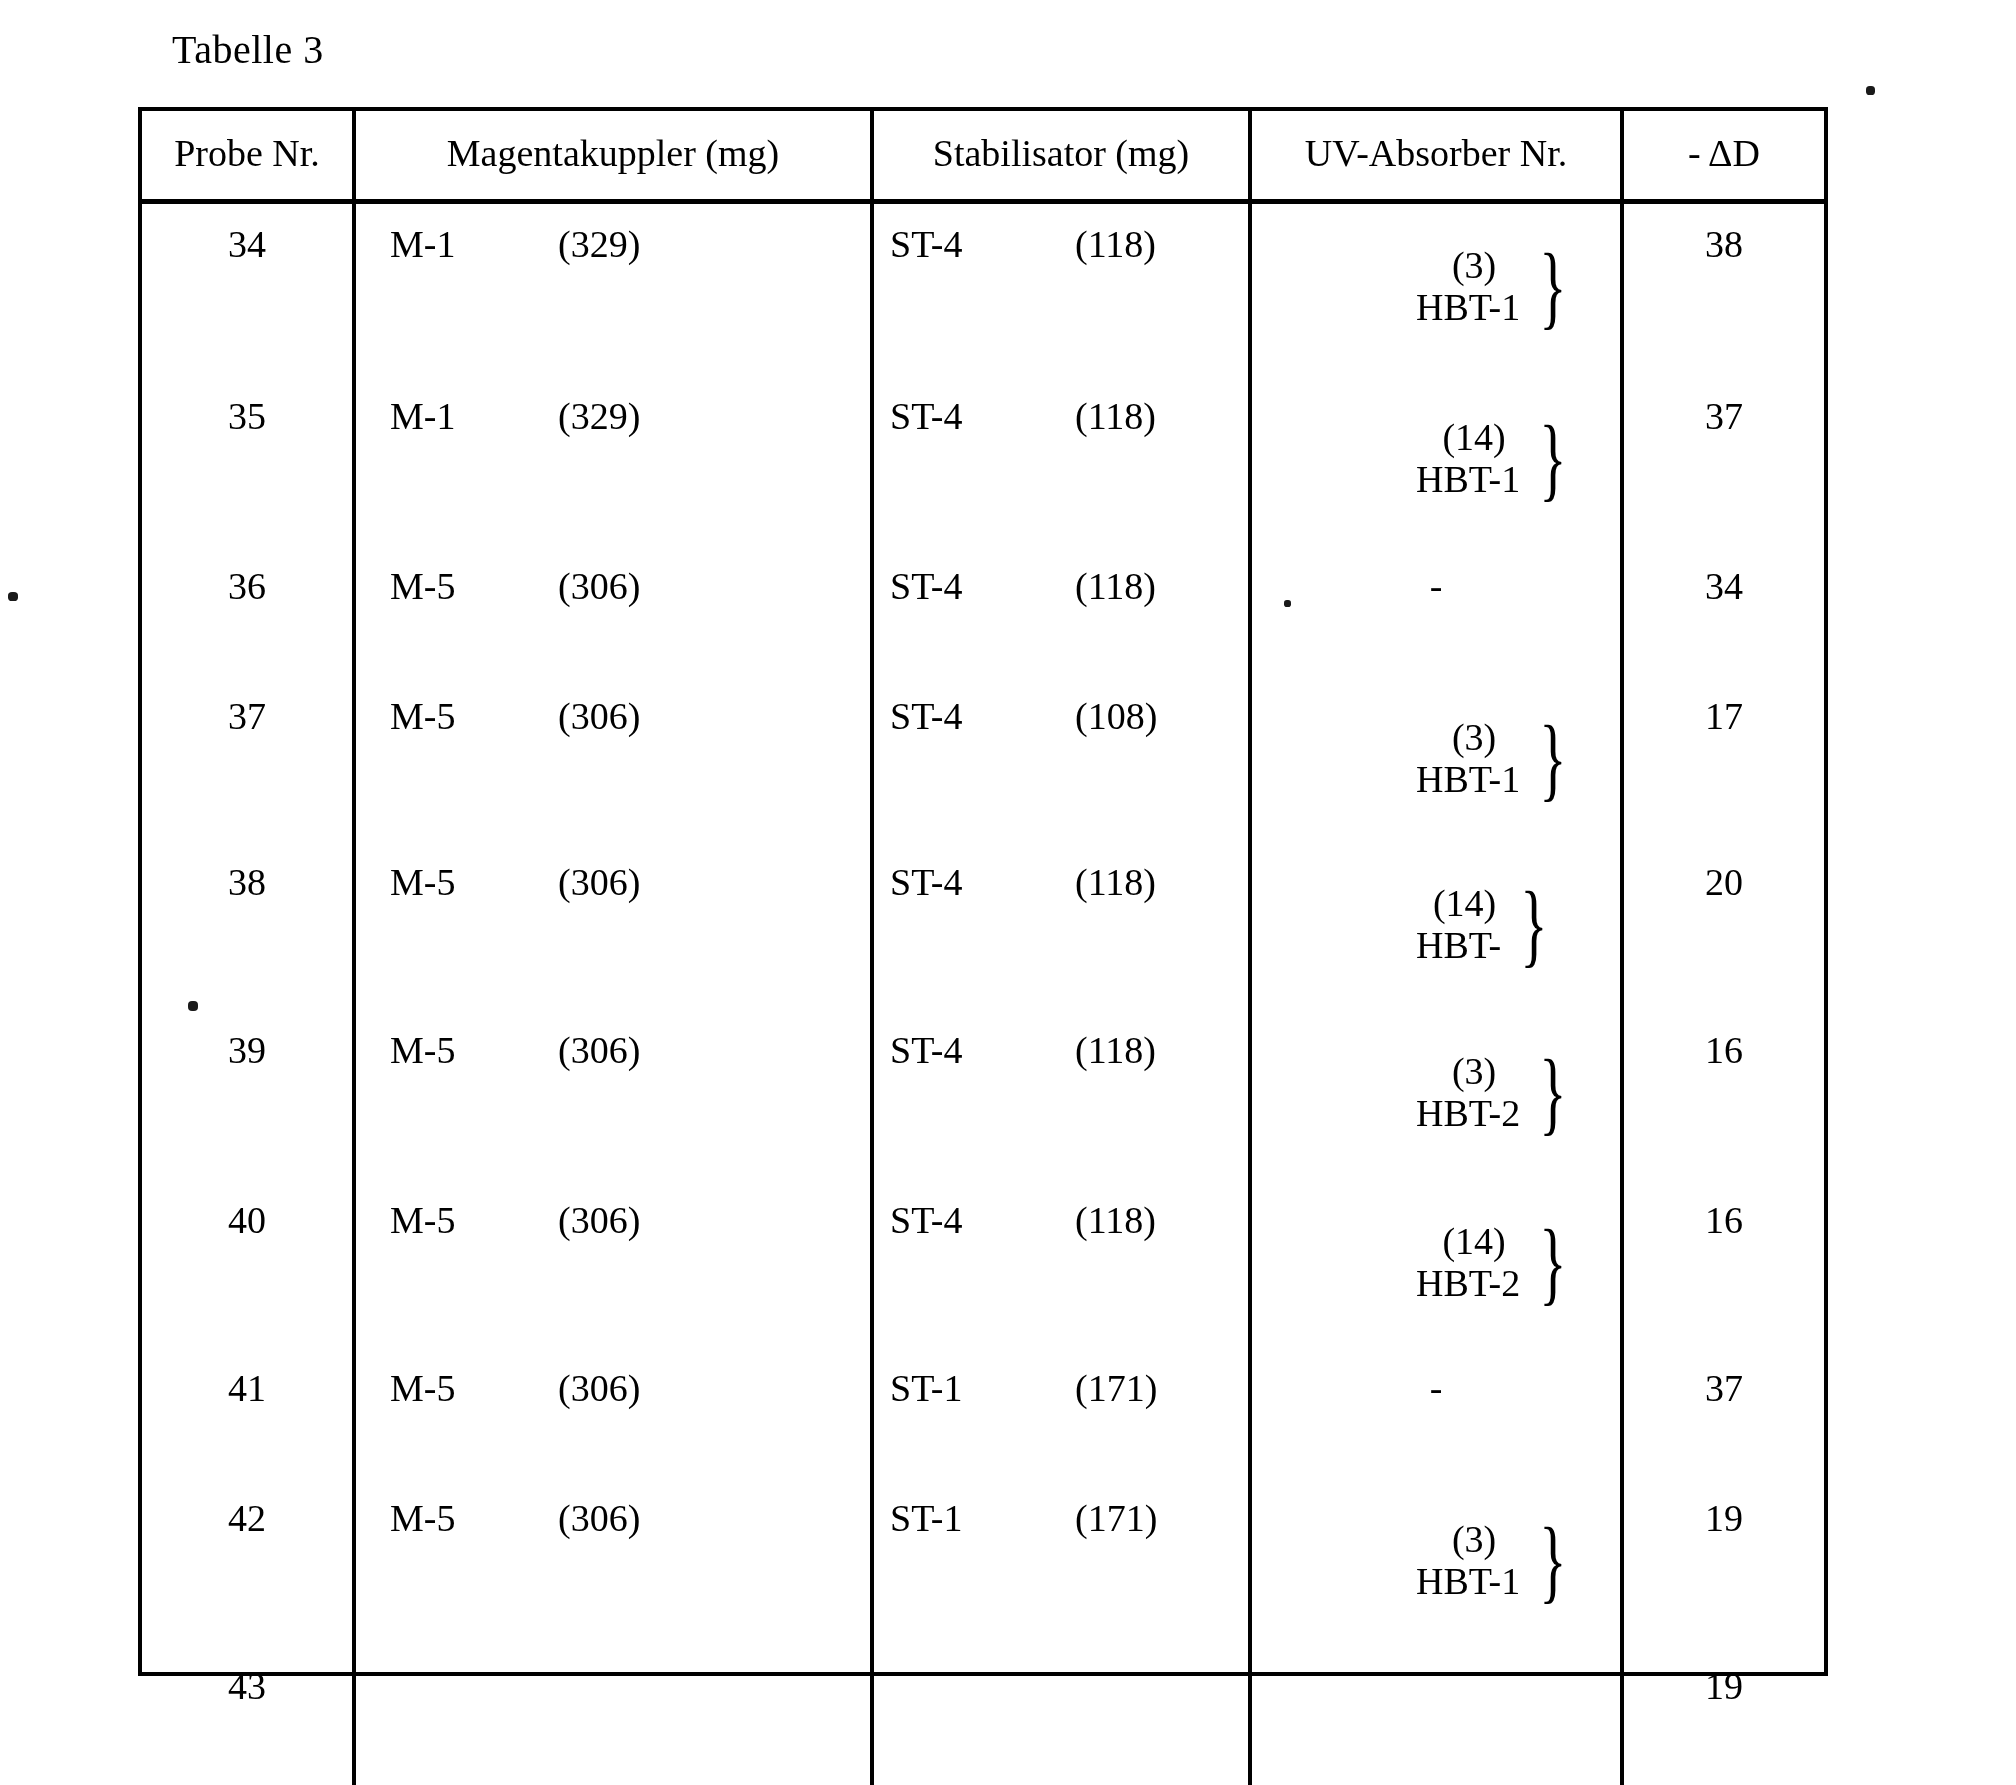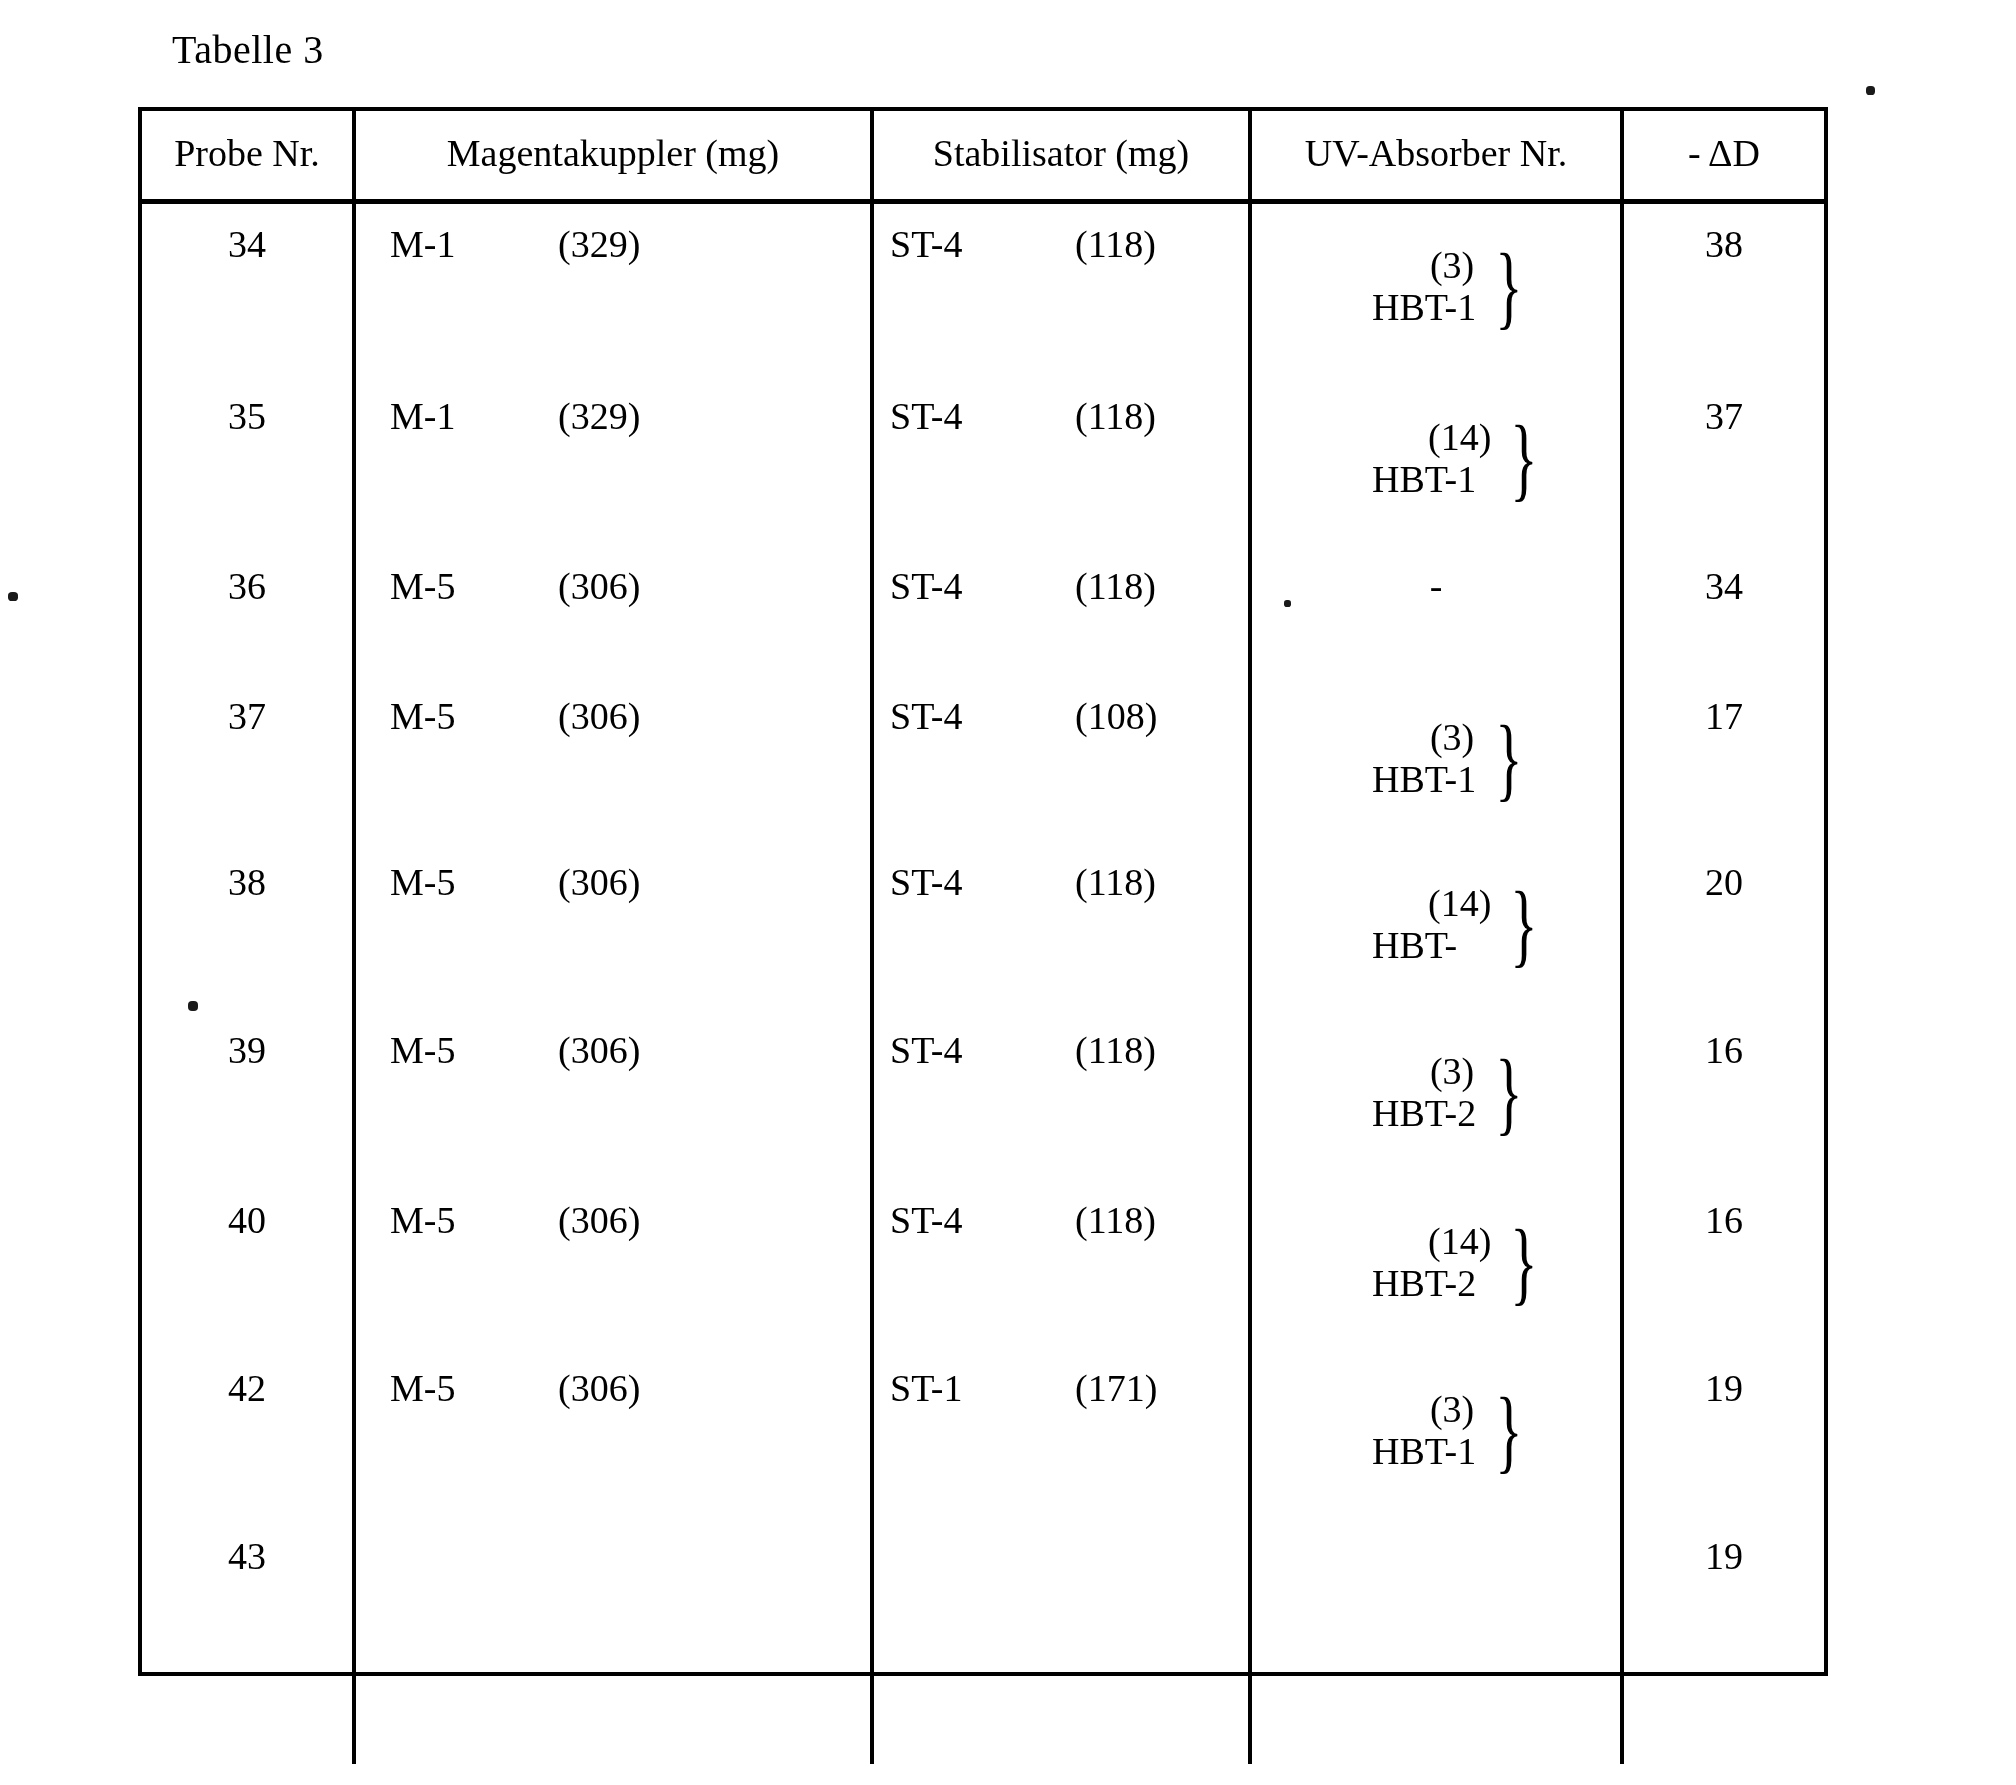--- a/index.html
+++ b/index.html
@@ -147,20 +147,21 @@
     font-size: 38px;
     padding-left: 56px;
     line-height: 1.05;
   }
   .uv-stack .name {
     display: block;
     text-align: left;
     font-size: 38px;
     line-height: 1.05;
     margin-top: 2px;
+    margin-left: 44px;
   }
   .uv-stack .brace {
     position: absolute;
     right: -46px;
     top: 50%;
     transform: translateY(-50%) scaleY(1.72) scaleX(1.05);
     font-size: 54px;
     line-height: 1;
     font-family: "Liberation Serif", "DejaVu Serif", serif;
   }
@@ -369,20 +370,39 @@
               <span class="uv-stack">
                 <span class="num">(14)</span>
                 <span class="name">HBT-2</span>
                 <span class="brace">}</span>
               </span>
             </div>
           </td>
           <td class="cell-dd">16</td>
         </tr>
 
+        <tr class="r-41">
+          <td class="cell-probe">41</td>
+          <td>
+            <span class="kv">
+              <span class="k">M-5</span><span class="v">(306)</span>
+            </span>
+          </td>
+          <td>
+            <span class="kv stab">
+              <span class="k">ST-1</span><span class="v">(171)</span>
+            </span>
+          </td>
+          <td>
+            <div class="uv">
+              <span class="uv-dash">-</span>
+            </div>
+          </td>
+          <td class="cell-dd">37</td>
+        </tr>
 
         <tr class="r-42">
           <td class="cell-probe">42</td>
           <td>
             <span class="kv">
               <span class="k">M-5</span><span class="v">(306)</span>
             </span>
           </td>
           <td>
             <span class="kv stab">

